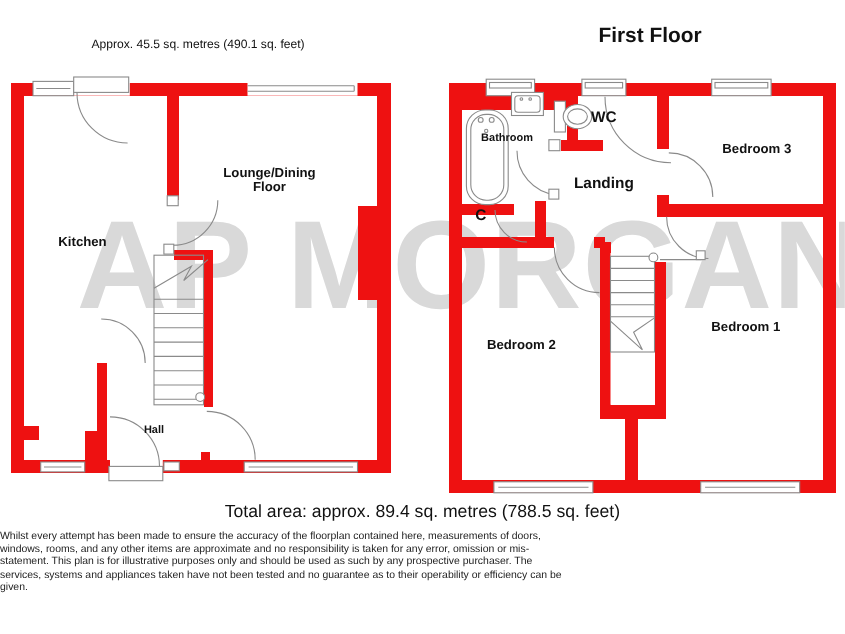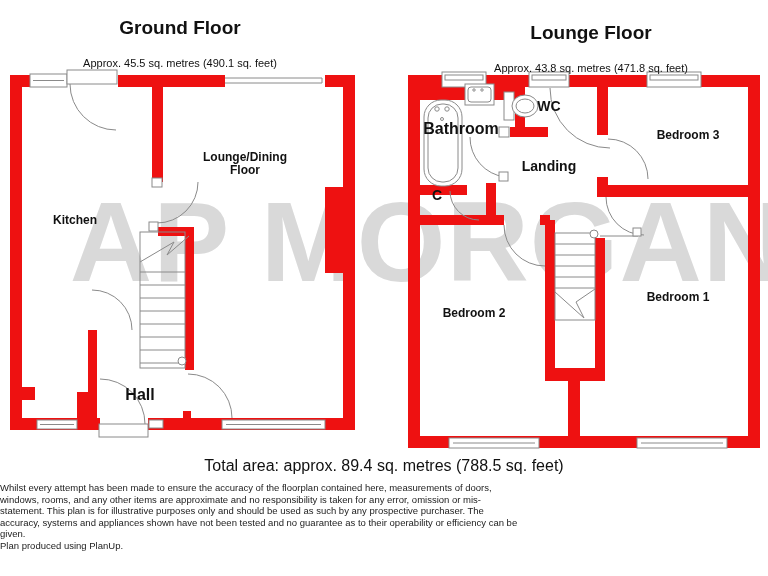--- a/index.html
+++ b/index.html
@@ -9,21 +9,21 @@
   body{width:768px;height:576px;background:#ffffff;position:relative;overflow:hidden;
        font-family:"Liberation Sans",sans-serif;color:var(--text);}
   .wm{position:absolute;top:185px;left:0;width:100%;text-align:center;
       font-size:114px;font-weight:bold;letter-spacing:1px;line-height:114px;
       color:var(--watermark);z-index:1;white-space:nowrap;padding-left:44px;}
   svg.plan{position:absolute;left:0;top:0;z-index:2;}
   .titleblock{position:absolute;text-align:center;z-index:3;}
   .titleblock .t{font-size:19px;font-weight:bold;}
   .titleblock .s{font-size:11px;margin-top:18px;}
   .lbl{position:absolute;font-weight:bold;text-align:center;line-height:1.12;z-index:3;}
-  .f15{font-size:12px;} .f14{font-size:14px;} .f13{font-size:16px;}
+  .f15{font-size:12px;} .f14{font-size:14px;} .f13{font-size:10px;}
   .total{position:absolute;top:457px;width:100%;text-align:center;font-size:16px;z-index:3;}
   .disc{position:absolute;top:482px;width:100%;text-align:left;font-size:9.5px;
         line-height:11.6px;color:#222;z-index:3;}
   
   .w{fill:var(--wall);}                                   
   .e{fill:#ffffff;}                                       
   .f{fill:#ffffff;stroke:var(--fixture-line);stroke-width:1;}  
   .o{fill:none;stroke:var(--fixture-line);stroke-width:1;}     
   .l{fill:none;stroke:var(--fixture-line);stroke-width:1;}     
 </style>
@@ -173,26 +173,24 @@
     <path class="l" d="M504,225 A41,41 0 0 0 545,266"></path>
     <path class="l" d="M608,139 A40,40 0 0 1 648,179"></path>
     <path class="l" d="M606,197 A38,38 0 0 0 644,235"></path>
     <rect class="f" x="499" y="127" width="10" height="10"></rect>
     <rect class="f" x="499" y="172" width="9" height="9"></rect>
     <rect class="f" x="633" y="228" width="8" height="8"></rect>
   </g>
 </svg>
 
 <div class="titleblock" style="left:55px;top:17px;width:250px;">
-  <div class="t">Ground Floor</div>
   <div class="s">Approx. 45.5 sq. metres (490.1 sq. feet)</div>
 </div>
 <div class="titleblock" style="left:466px;top:22px;width:250px;">
-  <div class="t">Lounge Floor</div>
-  <div class="s">Approx. 43.8 sq. metres (471.8 sq. feet)</div>
+  <div class="t">First Floor</div>
 </div>
 
 <div class="lbl f15" style="left:35px;top:214px;width:80px;">Kitchen</div>
 <div class="lbl f15" style="left:180px;top:151px;width:130px;">
   <div>Lounge/Dining</div>
   <div>Floor</div>
 </div>
 <div class="lbl f13" style="left:115px;top:386px;width:50px;">Hall</div>
 
 <div class="lbl f13" style="left:421px;top:120px;width:80px;">Bathroom</div>
@@ -201,16 +199,15 @@
 <div class="lbl f14" style="left:425px;top:188px;width:24px;">C</div>
 <div class="lbl f15" style="left:628px;top:129px;width:120px;">Bedroom 3</div>
 <div class="lbl f15" style="left:414px;top:307px;width:120px;text-align:center;">Bedroom 2</div>
 <div class="lbl f15" style="left:618px;top:291px;width:120px;">Bedroom 1</div>
 
 <div class="total">Total area: approx. 89.4 sq. metres (788.5 sq. feet)</div>
 <div class="disc">
   <div>Whilst every attempt has been made to ensure the accuracy of the floorplan contained here, measurements of doors,</div>
   <div>windows, rooms, and any other items are approximate and no responsibility is taken for any error, omission or mis-</div>
   <div>statement. This plan is for illustrative purposes only and should be used as such by any prospective purchaser. The</div>
-  <div>accuracy, systems and appliances shown have not been tested and no guarantee as to their operability or efficiency can be</div>
+  <div>services, systems and appliances taken have not been tested and no guarantee as to their operability or efficiency can be</div>
   <div>given.</div>
-  <div>Plan produced using PlanUp.</div>
 </div>
 
 </body></html>

